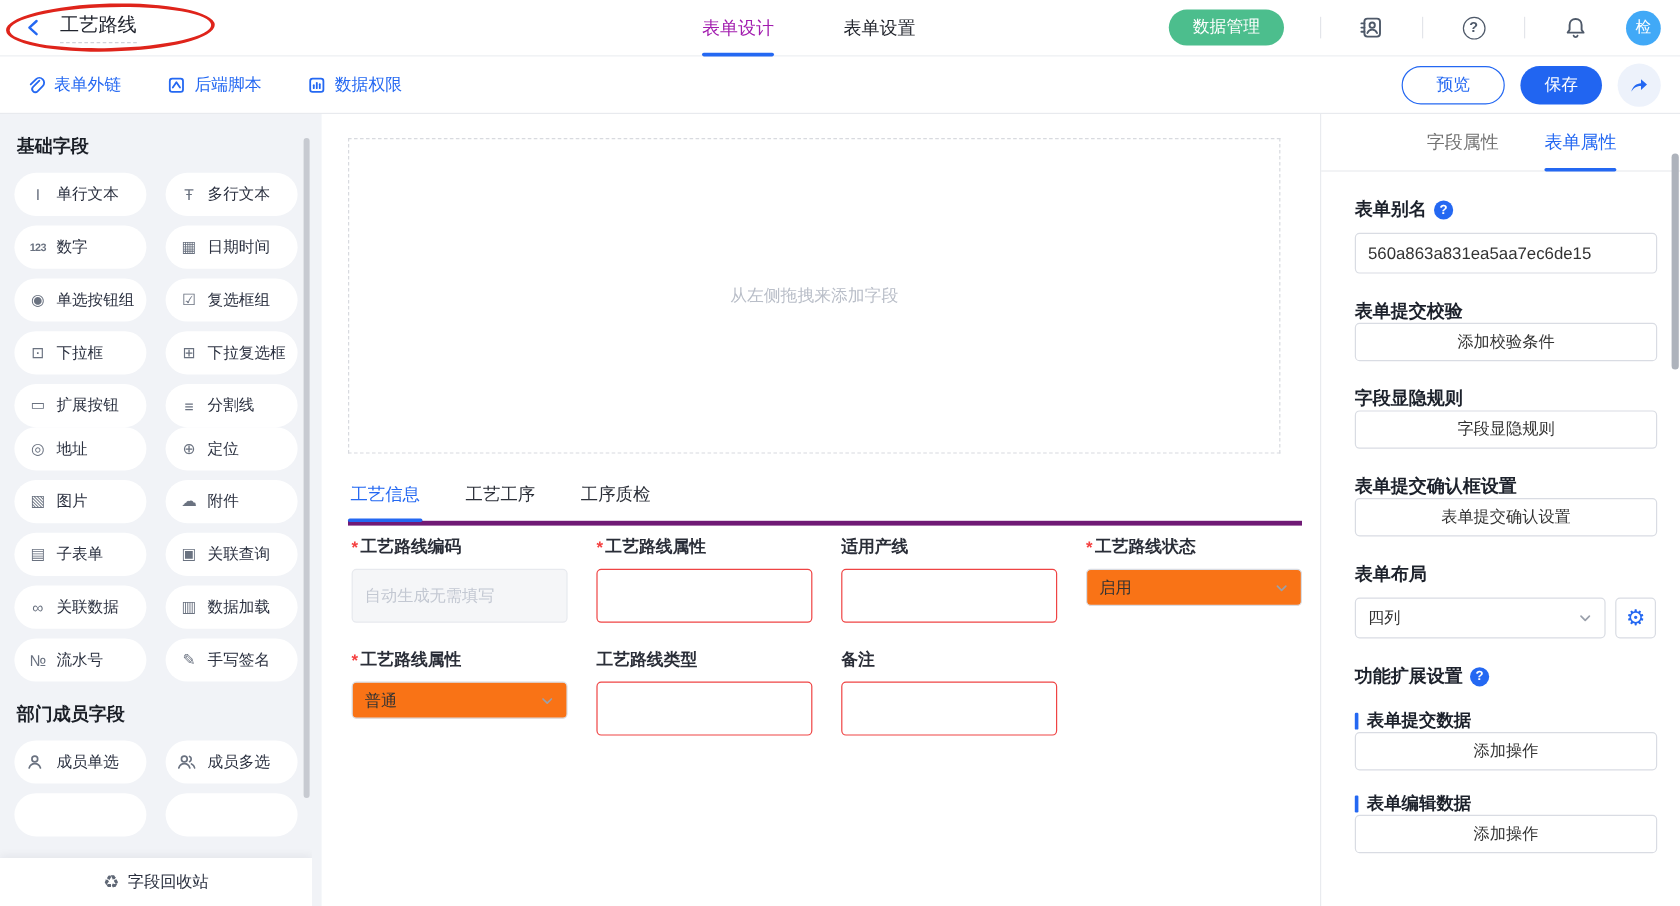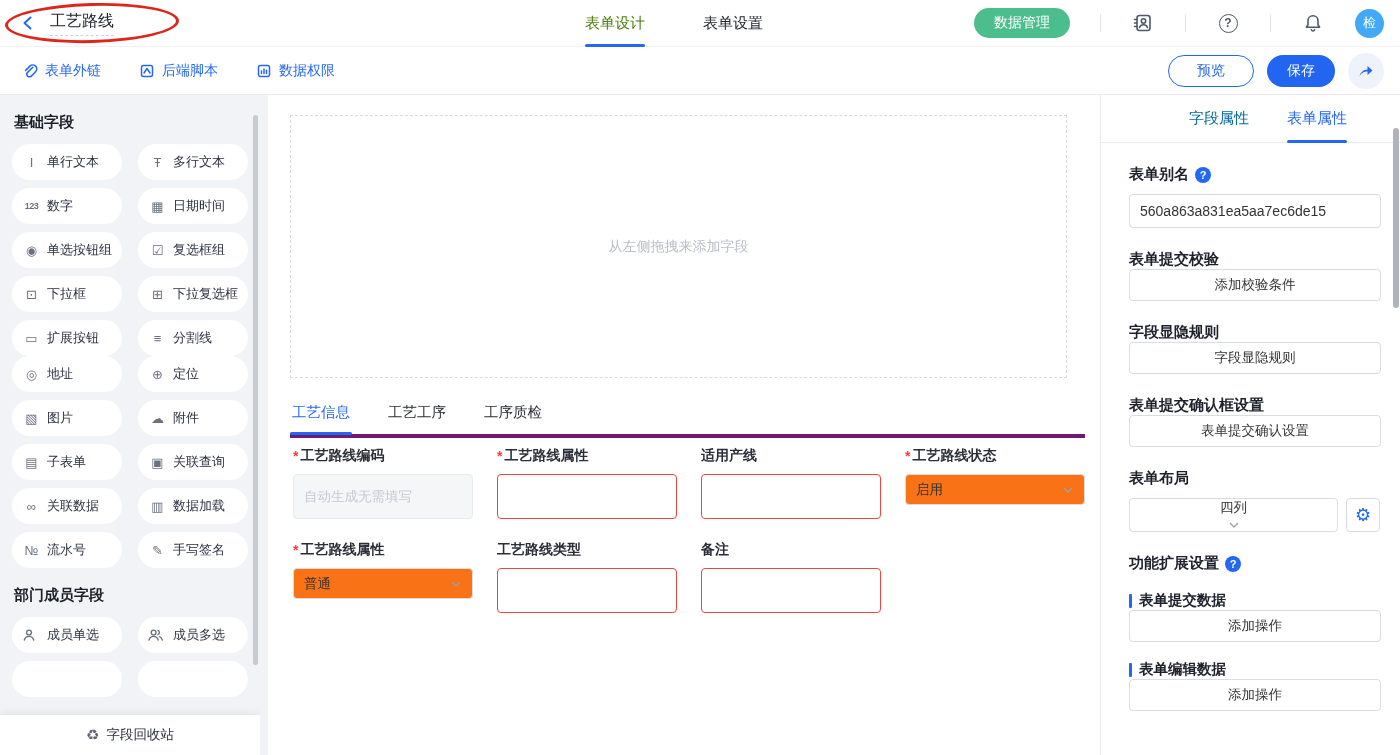--- a/index.html
+++ b/index.html
@@ -6,21 +6,21 @@
   html,body { width:1400px; height:755px; overflow:hidden; }
   body { position:relative; background:#f1f3f7; font-family:"Liberation Sans","DejaVu Sans",sans-serif; color:#1f2329; }
 
   
   .topbar { position:absolute; left:0; top:0; width:1400px; height:47px; background:#fff; border-bottom:1px solid #eef0f3; display:flex; align-items:center; padding:0 16px; z-index:20; }
   .back-wrap { display:flex; align-items:center; gap:10px; }
   .page-title { font-size:16px; font-weight:500; color:#20242e; padding-bottom:3px; border-bottom:1px dashed #cfd3da; }
   .annotation-ellipse { position:absolute; left:5px; top:3px; width:174px; height:40px; border:3px solid #df241b; border-radius:50%; transform:rotate(-1.5deg); pointer-events:none; z-index:60; }
   .top-tabs { position:absolute; left:585px; top:0; height:47px; display:flex; gap:58px; align-items:center; }
   .top-tab { font-size:15px; color:#23262e; height:100%; display:flex; align-items:center; position:relative; cursor:pointer; }
-  .top-tab.active { color:#4d7c0f; }
+  .top-tab.active { color:#a21caf; }
   .top-tab.active::after { content:""; position:absolute; left:0; right:0; bottom:0; height:3px; background:#2468f2; border-radius:2px; }
   .top-right { margin-left:auto; display:flex; align-items:center; gap:30px; }
   .btn-green { height:30px; padding:0 20px; border-radius:15px; background:#4cbe8d; color:#fff; font-size:14px; border:none; display:flex; align-items:center; cursor:pointer; }
   .v-div { width:1px; height:18px; background:#e3e5ea; }
   .ico-btn { width:24px; height:24px; display:flex; align-items:center; justify-content:center; cursor:pointer; }
   .help-outline { width:19px; height:19px; border:1.6px solid #4e5969; border-radius:50%; display:flex; align-items:center; justify-content:center; font-size:12px; color:#4e5969; font-weight:bold; }
   .avatar { width:29px; height:29px; border-radius:50%; background:#41a9f7; color:#fff; font-size:13px; display:flex; align-items:center; justify-content:center; cursor:pointer; }
 
   
   .subbar { position:absolute; left:0; top:47px; width:1400px; height:48px; background:#fff; border-bottom:1px solid #e8eaee; display:flex; align-items:center; padding:0 16px; z-index:19; }
@@ -56,30 +56,30 @@
   .f-label { font-size:14px; font-weight:bold; color:#2a2e38; height:18px; display:flex; align-items:center; margin-bottom:9px; }
   .req { color:#f53f3f; margin-right:2px; font-weight:bold; }
   .f-input { height:45px; width:100%; border:1px solid #ef4444; border-radius:4px; padding:0 10px; font-size:13.5px; color:#c2410c; background:#fff; font-family:inherit; outline:none; }
   .f-input::placeholder { color:#c3c8d2; }
   .f-input.disabled { background:#f5f6f8; border-color:#e7e9ee; }
   .f-select { height:31px; width:100%; border:1px solid #d9dce3; border-radius:4px; padding:0 10px; font-size:13.5px; color:#333; background:#f97316; display:flex; align-items:center; justify-content:space-between; cursor:pointer; }
 
   
   .panel { position:absolute; left:1100px; top:95px; right:0; bottom:0; background:#fff; border-left:1px solid #e9ebef; z-index:5; }
   .panel-tabs { height:48px; border-bottom:1px solid #e9ebef; display:flex; gap:38px; padding-left:88px; }
-  .pt { font-size:15px; color:#0369a1; display:flex; align-items:center; position:relative; cursor:pointer; }
+  .pt { font-size:15px; color:#737373; display:flex; align-items:center; position:relative; cursor:pointer; }
   .pt.active { color:#2468f2; }
   .pt.active::after { content:""; position:absolute; left:0; right:0; bottom:-1px; height:3px; background:#2468f2; border-radius:2px; }
   .panel-body { padding:0 20px 0 28px; }
   .pb-label { font-size:15px; font-weight:bold; color:#1c212b; margin-top:22px; display:flex; align-items:center; gap:6px; }
   .help-badge { width:16px; height:16px; border-radius:50%; background:#2468f2; color:#fff; font-size:11px; font-weight:bold; display:flex; align-items:center; justify-content:center; cursor:pointer; }
   .pb-input { margin-top:10px; height:34px; width:252px; border:1px solid #d9dce3; border-radius:4px; padding:0 10px; font-size:14px; color:#333; font-family:inherit; outline:none; }
   .pb-btn { height:32px; width:252px; background:#fff; border:1px solid #d9dce3; border-radius:4px; font-size:13.5px; color:#333; display:flex; align-items:center; justify-content:center; cursor:pointer; font-family:inherit; }
   .layout-row { margin-top:10px; display:flex; gap:8px; align-items:center; }
-  .pb-select { height:34px; width:210px; border:1px solid #d9dce3; border-radius:4px; padding:0 10px; font-size:13.5px; color:#333; display:flex; align-items:center; justify-content:space-between; cursor:pointer;flex-direction:column; }
+  .pb-select { height:34px; width:210px; border:1px solid #d9dce3; border-radius:4px; padding:0 10px; font-size:13.5px; color:#333; display:flex; align-items:center; justify-content:space-between; cursor:pointer; }
   .gear-btn { width:34px; height:34px; border:1px solid #d9dce3; border-radius:4px; background:#fff; display:flex; align-items:center; justify-content:center; cursor:pointer; }
   .gear-glyph { color:#2468f2; font-size:18px; line-height:1; }
   .group-head { margin-top:18px; font-size:14.5px; font-weight:bold; color:#1c212b; display:flex; align-items:center; }
   .group-head::before { content:""; width:3px; height:14px; background:#2468f2; border-radius:1px; margin-right:7px; }
   .panel-scroll { position:absolute; right:1px; top:33px; width:6px; height:180px; background:#aeb3bc; border-radius:3px; }
 
   svg { display:block; }
 </style>
 </head>
 <body>

